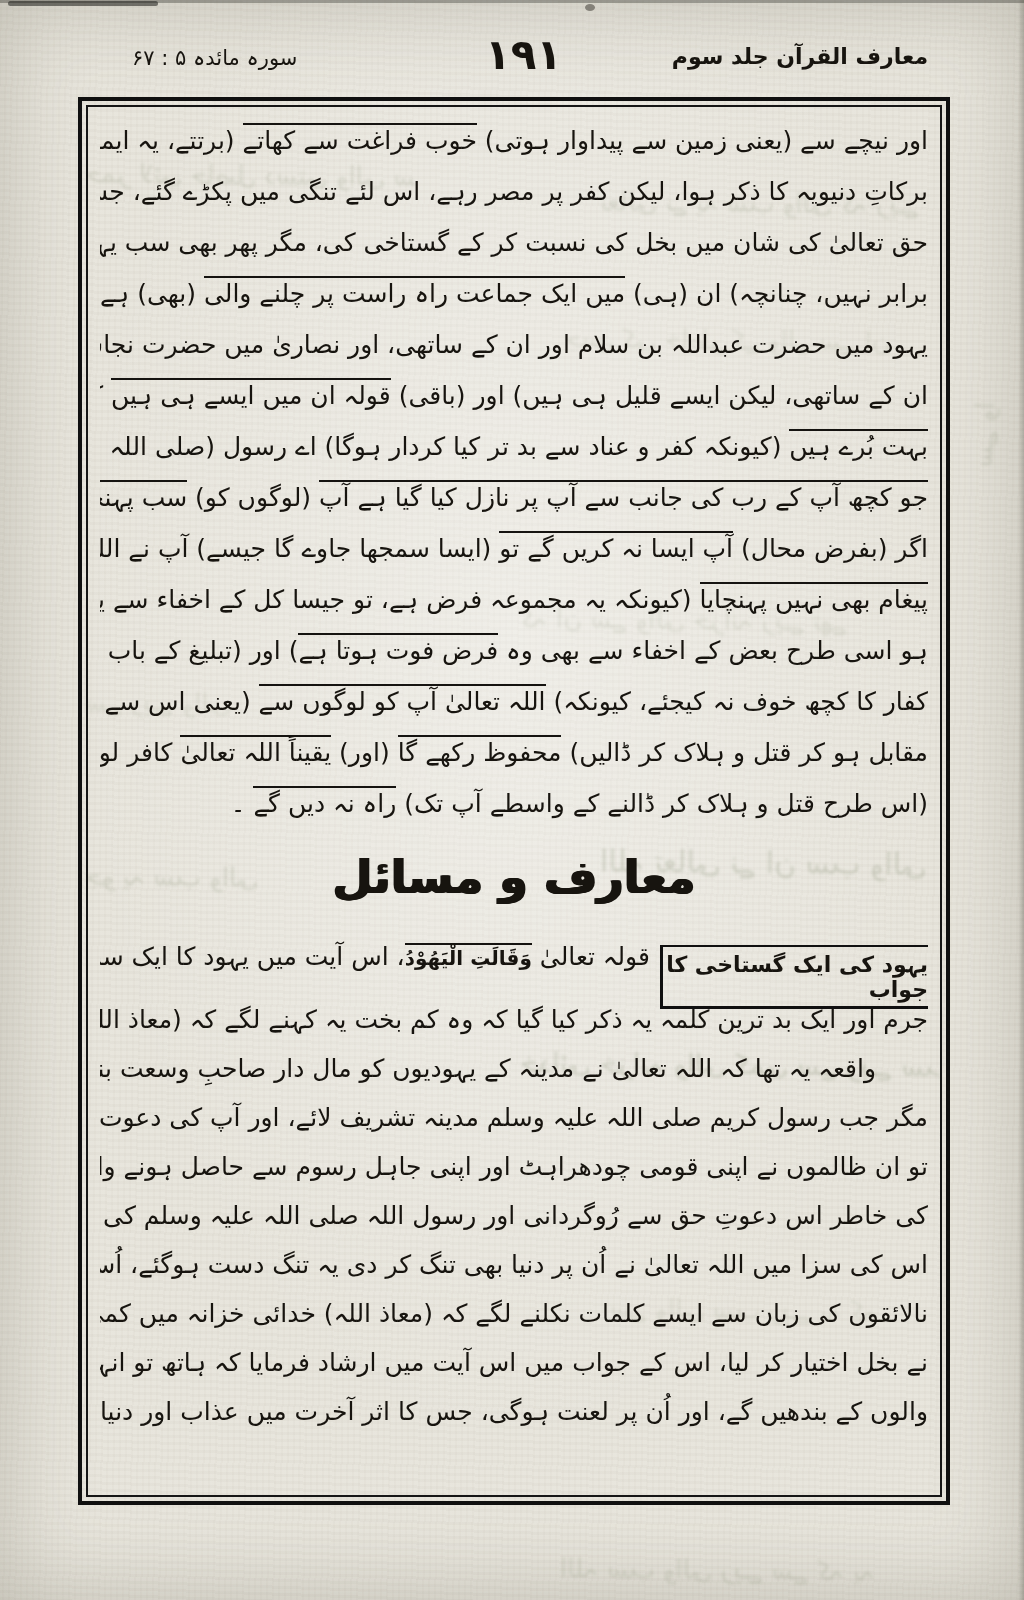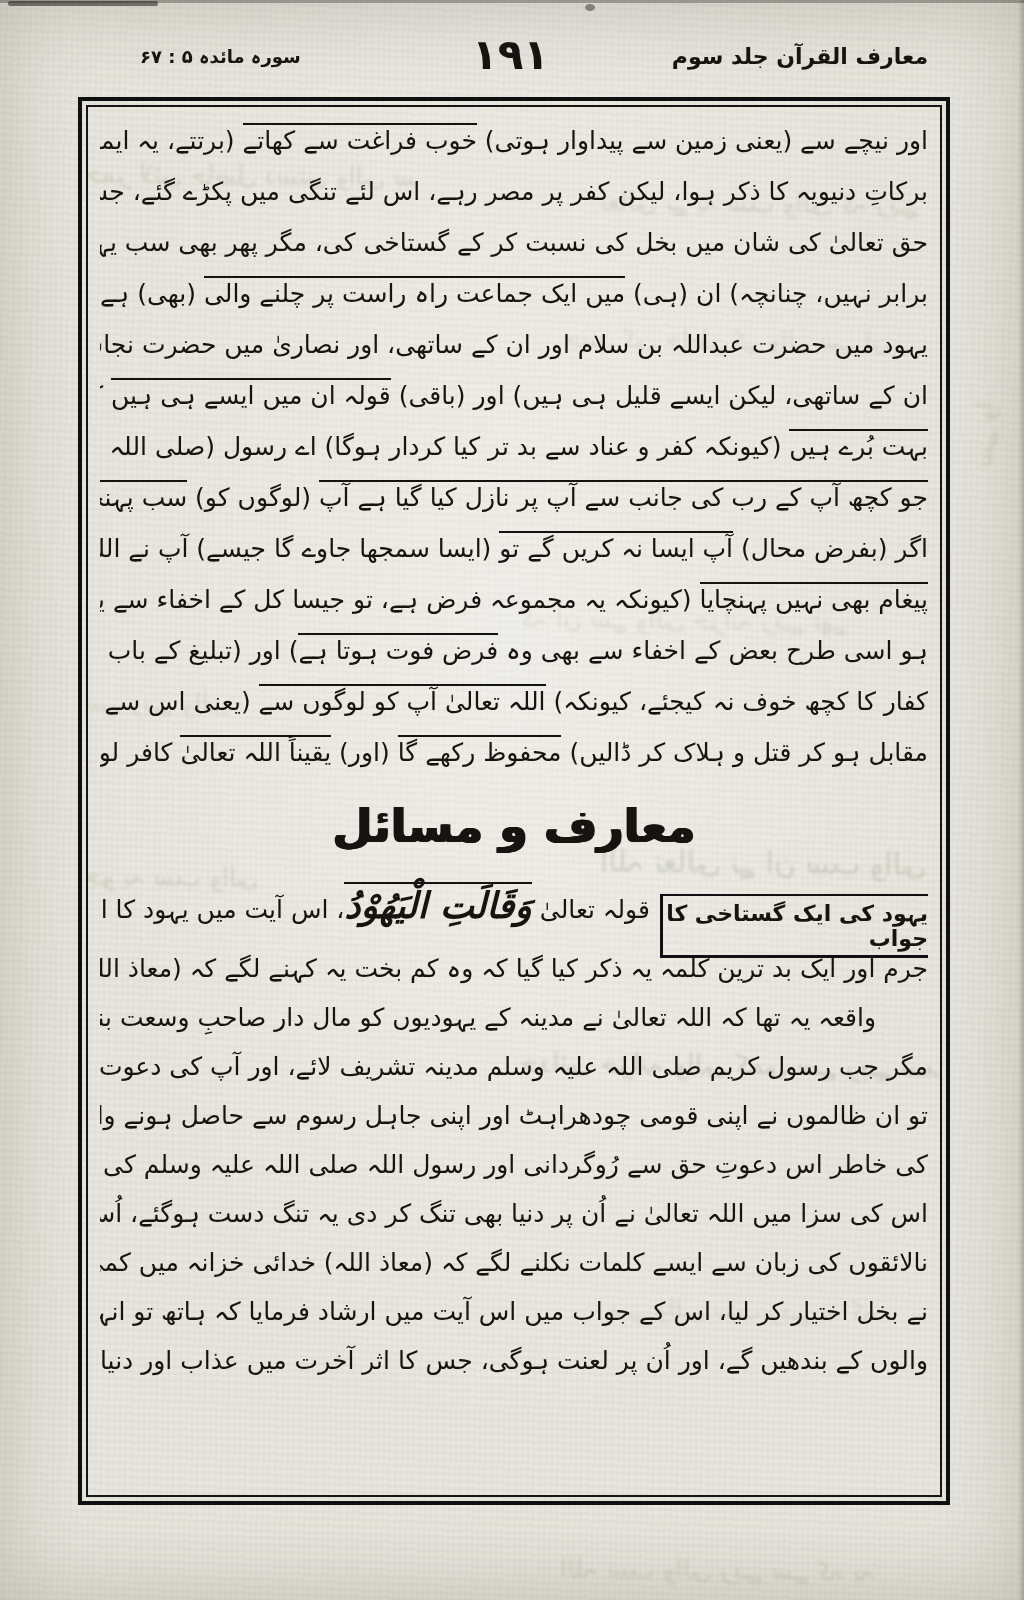--- a/index.html
+++ b/index.html
@@ -36,22 +36,22 @@
   .b5{top:688px;left:85px;width:215px;opacity:.22;}
   .b6{top:845px;left:600px;width:335px;opacity:.42;font-size:30px;}
   .b7{top:862px;left:85px;width:240px;opacity:.34;}
   .b8{top:1048px;left:520px;width:420px;opacity:.40;font-size:28px;}
   .b9{top:1295px;left:610px;width:330px;opacity:.22;}
   .b10{top:1555px;left:560px;width:380px;opacity:.30;}
   .b11{top:420px;left:952px;width:64px;opacity:.30;transform:scaleX(-1) rotate(88deg);}
 
   
   .header{position:absolute;top:30px;left:0;width:100%;height:60px;z-index:2;}
-  .h-left{position:absolute;top:16px;left:140px;font-size:18px;font-weight:bold;direction:rtl;}
-  .h-num{position:absolute;top:0px;left:472px;width:90px;text-align:left;font-size:42px;font-weight:bold;letter-spacing:2px;}
+  .h-left{position:absolute;top:16px;left:132px;font-size:21px;font-weight:normal;direction:rtl;}
+  .h-num{position:absolute;top:0px;left:472px;width:90px;text-align:right;font-size:42px;font-weight:bold;letter-spacing:2px;}
   .h-right{position:absolute;top:14px;right:96px;font-size:22px;font-weight:bold;direction:rtl;}
 
   
   .outerbox{position:absolute;top:97px;left:78px;width:872px;height:1408px;
     border:4px solid #101010;z-index:1;background:transparent;box-sizing:border-box;}
   .innerbox{position:absolute;inset:4px;border:2px solid #161616;box-sizing:border-box;
     padding:8px 12px 0 12px;}
 
   .tl{direction:rtl;font-size:25px;line-height:51px;height:51px;overflow:hidden;
       text-align:justify;text-align-last:justify;white-space:nowrap;}
@@ -66,21 +66,21 @@
     text-shadow:1px 0 0 #17140f, -1px 0 0 #17140f;}
 
   .c-row1{display:flex;direction:rtl;align-items:stretch;height:70px;}
   .shbox{flex:0 0 268px;border-right:none;border-left:3px solid #101010;
     border-bottom:3px solid #101010;border-top:2px solid #101010;
     margin-left:10px;display:flex;align-items:center;justify-content:center;
     font-size:22px;font-weight:bold;box-sizing:border-box;height:64px;margin-top:20px;}
   .c-l1{flex:1;direction:rtl;font-size:25px;line-height:64px;height:64px;overflow:hidden;
     text-align:justify;text-align-last:justify;white-space:nowrap;}
   .c-l1 .ov{border-top:2.4px solid #151310;padding-top:1px;}
-  .qr{font-weight:bold;font-size:36px;font-style:italic;}
+  .qr{font-weight:bold;font-size:20px;}
 
   .catchword{position:absolute;top:1612px;left:478px;width:70px;text-align:center;
     font-size:32px;font-weight:bold;z-index:2;}
 </style>
 </head>
 <body>
 
 <div class="page">
 
   <div class="edge-top"></div>
@@ -116,20 +116,21 @@
         <div class="tl"><span>برابر نہیں، چنانچہ) ان (ہی) </span><span class="ov">میں ایک جماعت راہ راست پر چلنے والی</span><span> (بھی) ہے (جیسے</span></div>
         <div class="tl"><span>یہود میں حضرت عبداللہ بن سلام اور ان کے ساتھی، اور نصاریٰ میں حضرت نجاشی اور</span></div>
         <div class="tl"><span>ان کے ساتھی، لیکن ایسے قلیل ہی ہیں) اور (باقی) </span><span class="ov">قولہ ان میں ایسے ہی ہیں</span><span> کہ ان کے کردار</span></div>
         <div class="tl"><span class="ov">بہت بُرے ہیں</span><span> (کیونکہ کفر و عناد سے بد تر کیا کردار ہوگا) اے رسول (صلی اللہ علیہ وسلم)</span></div>
         <div class="tl"><span class="ov">جو کچھ آپ کے رب کی جانب سے آپ پر نازل کیا گیا ہے آپ</span><span> (لوگوں کو) </span><span class="ov">سب پہنچا دیجئے</span></div>
         <div class="tl"><span>اگر (بفرض محال) </span><span class="ov">آپ ایسا نہ کریں گے تو</span><span> (ایسا سمجھا جاوے گا جیسے) آپ نے اللہ تعالیٰ کا</span></div>
         <div class="tl"><span class="ov">پیغام بھی نہیں پہنچایا</span><span> (کیونکہ یہ مجموعہ فرض ہے، تو جیسا کل کے اخفاء سے یہ فرض فوت ہوتا</span></div>
         <div class="tl"><span>ہو اسی طرح بعض کے اخفاء سے بھی وہ </span><span class="ov">فرض فوت ہوتا ہے</span><span>) اور (تبلیغ کے باب میں</span></div>
         <div class="tl"><span>کفار کا کچھ خوف نہ کیجئے، کیونکہ) </span><span class="ov">اللہ تعالیٰ آپ کو لوگوں سے</span><span> (یعنی اس سے کہ آپ کے</span></div>
         <div class="tl"><span>مقابل ہو کر قتل و ہلاک کر ڈالیں) </span><span class="ov">محفوظ رکھے گا</span><span> (اور) </span><span class="ov">یقیناً اللہ تعالیٰ</span><span> کافر لوگوں کو</span></div>
+        <div class="tl endline"><span>(اس طرح قتل و ہلاک کر ڈالنے کے واسطے آپ تک) </span><span class="ov">راہ نہ دیں گے</span><span> ۔</span></div>
       </div>
 
       <div class="heading">معارف و مسائل</div>
 
       <div class="c-row1">
         <div class="shbox">
           <span>یہود کی ایک گستاخی کا جواب</span>
         </div>
         <div class="c-l1"><span>قولہ تعالیٰ </span><span class="ov qr">وَقَالَتِ الْيَهُوْدُ</span><span>، اس آیت میں یہود کا ایک سنگین</span></div>
       </div>

